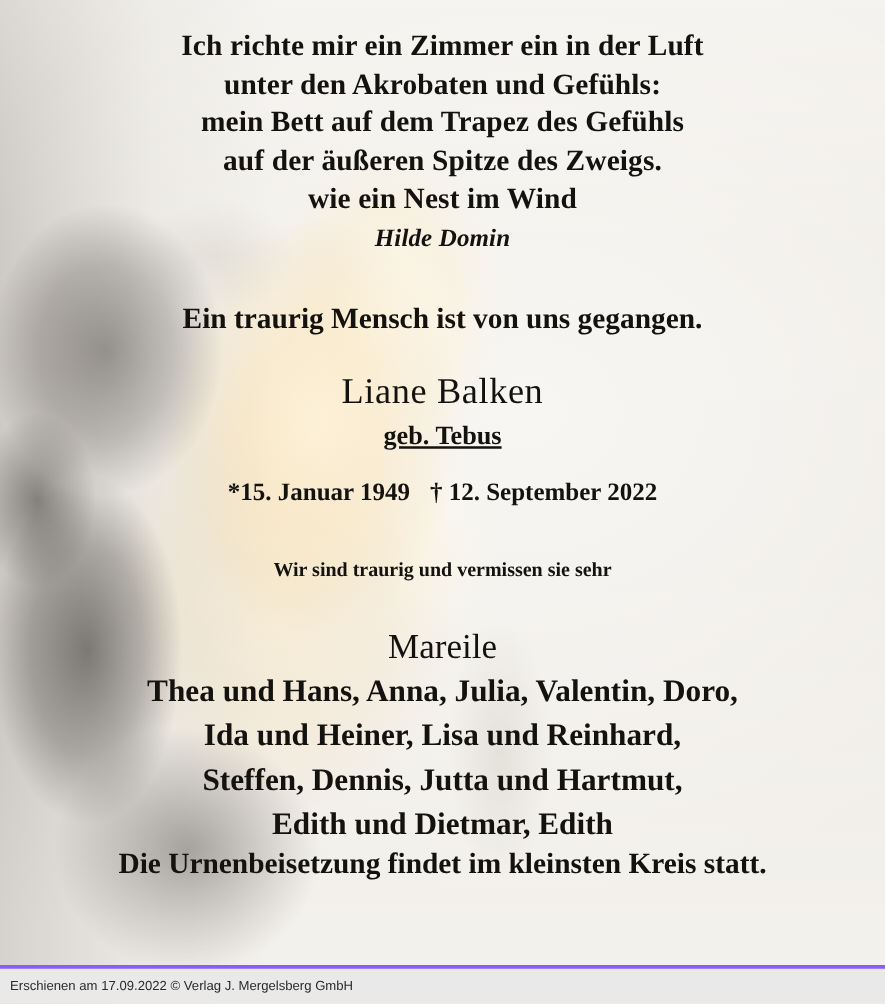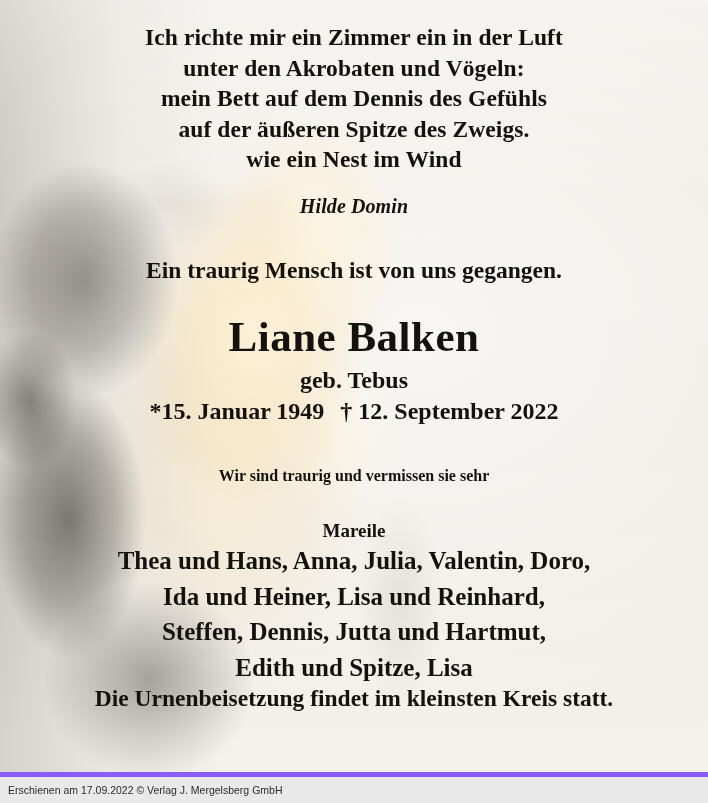--- a/index.html
+++ b/index.html
@@ -72,79 +72,80 @@
     letter-spacing: 0.1px;
   }
   .poem-line {
     white-space: nowrap;
     text-align: center;
   }
   .poem-author {
     font-size: 20px;
     font-style: italic;
     font-weight: 700;
-    margin-top: 18px;
+    margin-top: 3px;
   }
   .intro {
     font-size: 23.5px;
     font-weight: 700;
     margin-top: 38px;
   }
   .name {
-    font-size: 43px;
-    font-weight: 700;
+    font-size: 29px;
+    font-weight: 400;
     margin-top: 28px;
     letter-spacing: 0.5px;
   }
   .born-name {
-    font-size: 24px;
+    font-size: 21px;
     font-weight: 700;
     margin-top: 6px;
+    text-decoration: underline;
   }
   .dates {
-    font-size: 24px;
-    font-weight: 700;
-    margin-top: 4px;
+    font-size: 20px;
+    font-weight: 700;
+    margin-top: 22px;
   }
   .dates .sep {
     display: inline-block;
     width: 16px;
   }
   .message {
     font-size: 16px;
     font-weight: 700;
     margin-top: 42px;
   }
   .survivors {
     margin-top: 34px;
   }
   .survivor-lead {
-    font-size: 19px;
-    font-weight: 700;
+    font-size: 28px;
+    font-weight: 400;
     line-height: 1.28;
   }
   .survivor-line {
     font-size: 25px;
     font-weight: 700;
     line-height: 1.42;
     text-align: center;
   }
   .closing {
     font-size: 23.5px;
     font-weight: 700;
   }
 
   .footer-bar {
     position: absolute;
     left: 0;
     bottom: 0;
     width: 708px;
     height: 31px;
     background: #e9e9e9;
-    border-top: 5px solid #8b5cf6;
+    border-top: 3px solid #8b5cf6;
     display: flex;
     align-items: center;
     padding-left: 8px;
     box-sizing: border-box;
   }
   .footer-text {
     font-family: "Liberation Sans", sans-serif;
     font-size: 10.5px;
     color: #2a2a2a;
   }
@@ -157,22 +158,22 @@
   <div class="bg-layer bg-base"></div>
   <div class="bg-layer bg-rose"></div>
   <div class="bg-layer bg-leaf"></div>
   <div class="bg-layer bg-shadow"></div>
   <div class="bg-layer bg-vignette"></div>
 
   <div class="content">
 
     <div class="poem">
       <div class="poem-line">Ich richte mir ein Zimmer ein in der Luft</div>
-      <div class="poem-line">unter den Akrobaten und Vögeln:</div>
-      <div class="poem-line">mein Bett auf dem Dennis des Gefühls</div>
+      <div class="poem-line">unter den Akrobaten und Gefühls:</div>
+      <div class="poem-line">mein Bett auf dem Trapez des Gefühls</div>
       <div class="poem-line">auf der äußeren Spitze des Zweigs.</div>
       <div class="poem-line">wie ein Nest im Wind</div>
       <div class="poem-author">Hilde Domin</div>
     </div>
 
     <div class="intro">Ein traurig Mensch ist von uns gegangen.</div>
 
     <div class="name">Liane Balken</div>
     <div class="born-name">geb. Tebus</div>
 
@@ -180,21 +181,21 @@
       <span>*15. Januar 1949</span><span class="sep"></span><span>† 12. September 2022</span>
     </div>
 
     <div class="message">Wir sind traurig und vermissen sie sehr</div>
 
     <div class="survivors">
       <div class="survivor-lead">Mareile</div>
       <div class="survivor-line">Thea und Hans, Anna, Julia, Valentin, Doro,</div>
       <div class="survivor-line">Ida und Heiner, Lisa und Reinhard,</div>
       <div class="survivor-line">Steffen, Dennis, Jutta und Hartmut,</div>
-      <div class="survivor-line">Edith und Spitze, Lisa</div>
+      <div class="survivor-line">Edith und Dietmar, Edith</div>
     </div>
 
     <div class="closing">Die Urnenbeisetzung findet im kleinsten Kreis statt.</div>
 
   </div>
 
   <div class="footer-bar">
     <span class="footer-text">Erschienen am 17.09.2022 © Verlag J. Mergelsberg GmbH</span>
   </div>
 

